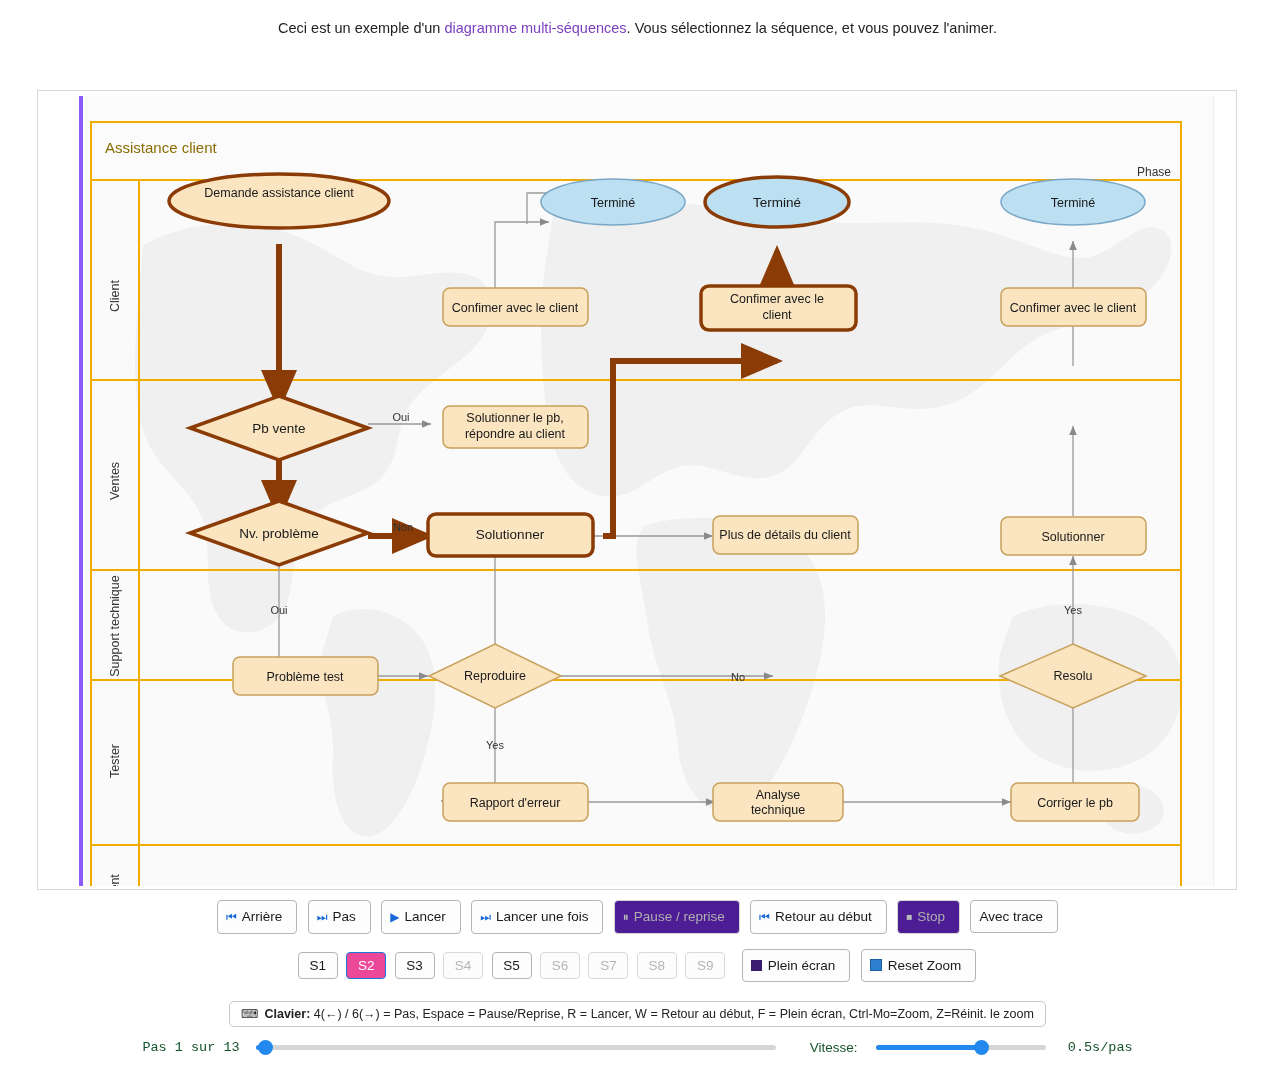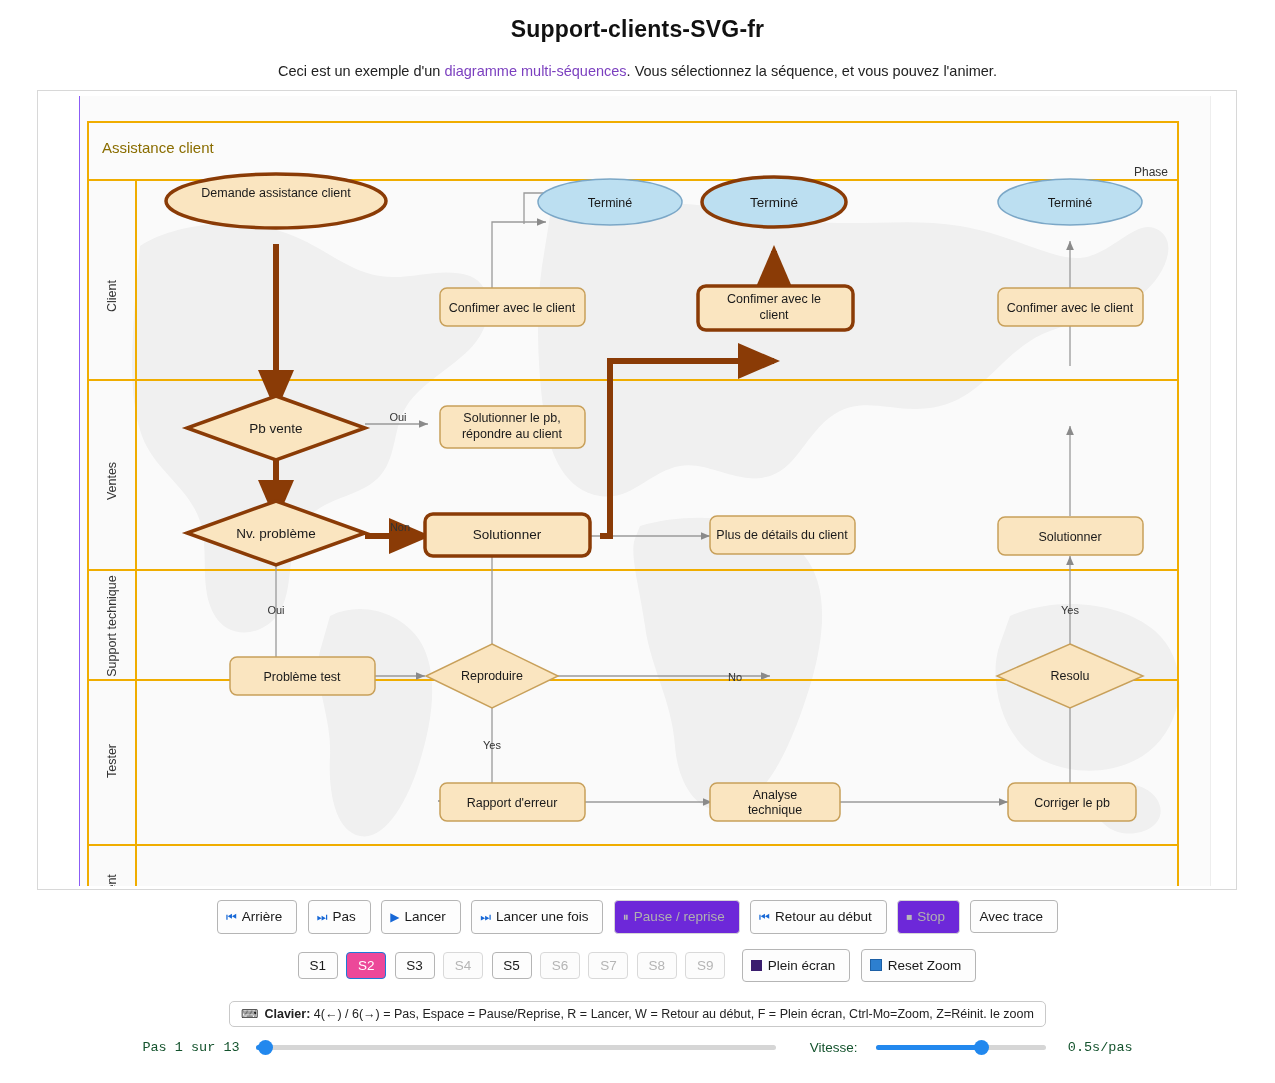--- a/index.html
+++ b/index.html
@@ -42,21 +42,21 @@
     background: #ffffff;
     box-sizing: border-box;
   }
   .diagram-inner {
     position: absolute;
     left: 41px;
     top: 5px;
     width: 1130px;
     height: 790px;
     background: #fbfbfb;
-    border-left: 1px solid #8b5cf6;
+    border-left: 4px solid #8b5cf6;
     border-right: 1px solid #eee;
   }
   svg.flow {
     position: absolute;
     left: 0;
     top: 0;
   }
   
   .controls {
     position: absolute;
@@ -85,21 +85,21 @@
   }
   .btn .gl {
     display: inline-block;
     color: #1667d6;
     margin-right: 5px;
     font-size: 12px;
     vertical-align: middle;
   }
   .btn.disabled {
     color: #b0b0b0;
-    background: #6d28d9;
+    background: #4c1d95;
     border-color: #d6d6d6;
     cursor: default;
   }
   .btn.disabled .gl { color: #b9b9b9; }
   .sbtn {
     display: inline-block;
     width: 38px;
     border: 1px solid #b5b5b5;
     background: #fdfdfd;
     border-radius: 4px;
@@ -237,21 +237,20 @@
     fill: #333;
     font-family: "Liberation Sans", sans-serif;
     text-anchor: end;
   }
 </style>
 </head>
 <body>
 
 <div id="page">
 
-  <div class="title">Support-clients-SVG-fr</div>
 
   <div class="subtitle">
     <span>Ceci est un exemple d'un </span><span class="link">diagramme multi-séquences</span><span>. Vous sélectionnez la séquence, et vous pouvez l'animer.</span>
   </div>
 
   <div class="diagram-frame">
     <div class="diagram-inner">
       <svg class="flow" width="1130" height="790" viewBox="0 0 1130 790">
         <defs>
           <marker id="ar" markerWidth="8" markerHeight="8" refX="7" refY="3" orient="auto">

